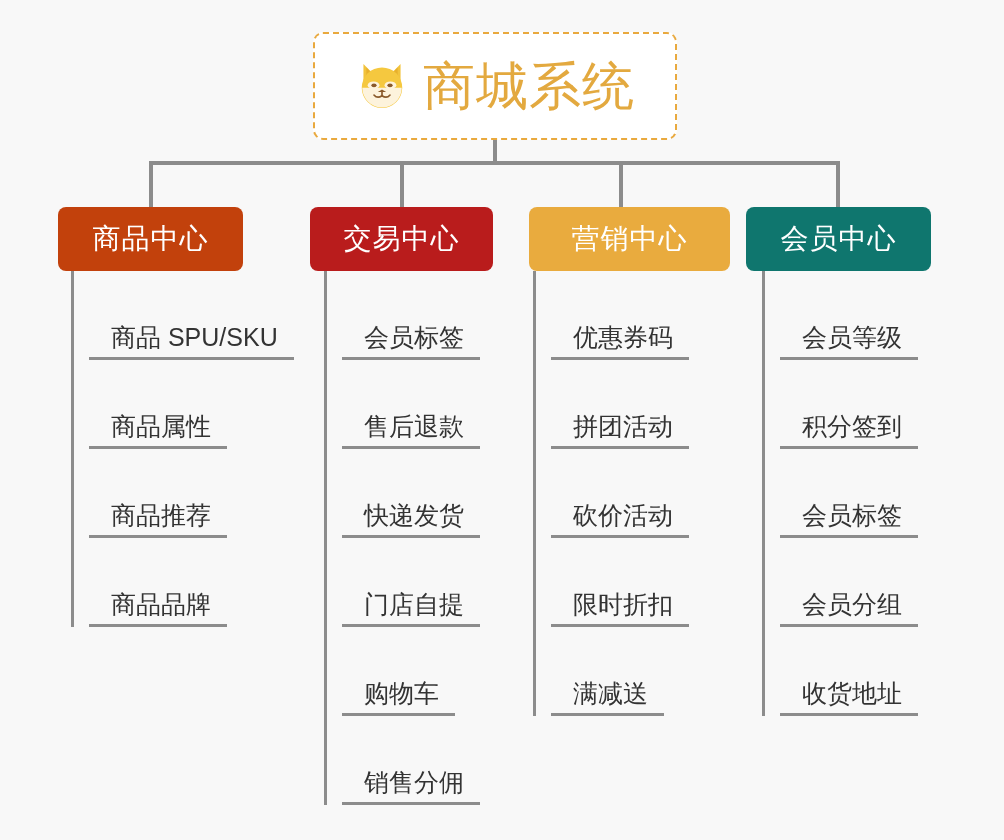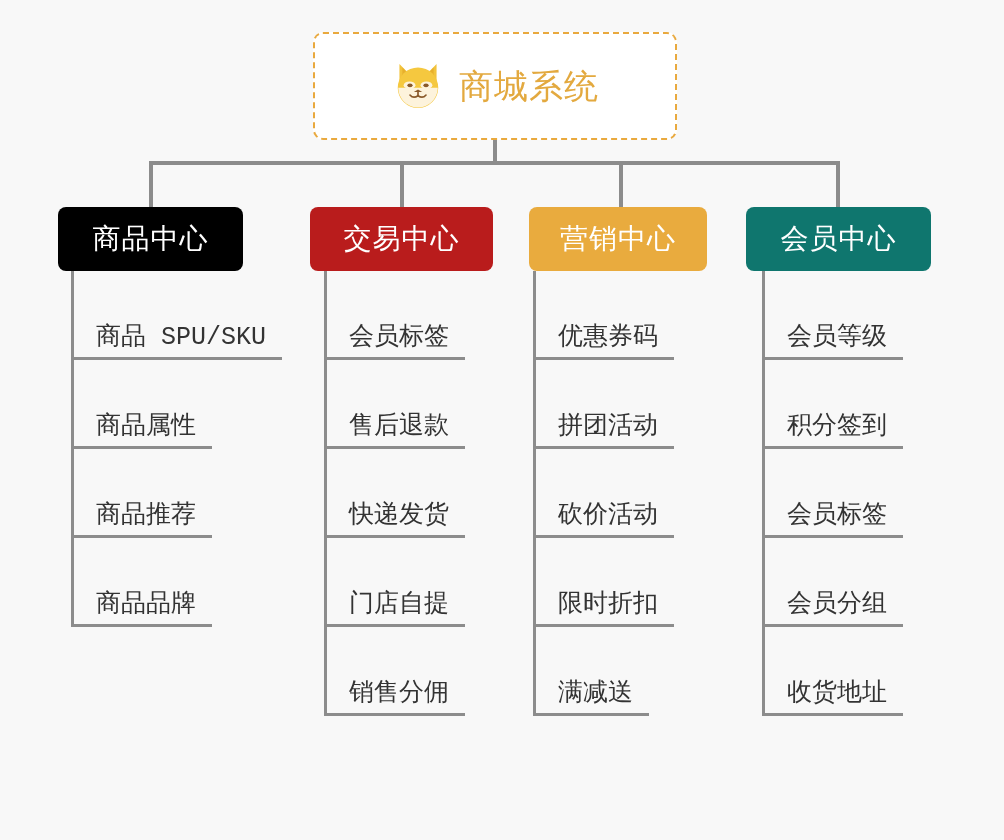--- a/index.html
+++ b/index.html
@@ -35,21 +35,21 @@
     justify-content: center;
     gap: 14px;
   }
   .root-icon {
     width: 54px;
     height: 54px;
     flex: 0 0 auto;
     display: block;
   }
   .root-title {
-    font-size: 34px;
+    font-size: 52px;
     color: #e3a93f;
     line-height: 1;
     letter-spacing: 1px;
     white-space: nowrap;
   }
 
   
   .conn {
     position: absolute;
     background: #8c8c8c;
@@ -76,22 +76,22 @@
     color: #ffffff;
     line-height: 1;
     white-space: nowrap;
     letter-spacing: 1px;
   }
 
   
   .leaf-list {
     position: relative;
     margin-top: 0;
+    padding-left: 15px;      
     border-left: 3px solid #8c8c8c;
-    font-family: Liberation Mono, monospace;
   }
   .leaf-item {
     position: relative;
     height: 89px;
     display: flex;
     align-items: flex-end;
     justify-content: flex-start;
     box-sizing: border-box;
   }
   .leaf-inner {
@@ -135,21 +135,21 @@
   <div class="conn conn-v" style="left:493px; top:140px; height:24px;"></div>
 
   <div class="conn conn-h" style="left:149px; top:161px; width:691px;"></div>
 
   <div class="conn conn-v" style="left:149px; top:161px; height:48px;"></div>
   <div class="conn conn-v" style="left:400px; top:161px; height:48px;"></div>
   <div class="conn conn-v" style="left:619px; top:161px; height:48px;"></div>
   <div class="conn conn-v" style="left:836px; top:161px; height:48px;"></div>
 
   <div class="column" style="left:58px; width:250px;">
-    <div class="cat-box" style="width:185px; background:#000000;">
+    <div class="cat-box" style="width:185px; background:#c2410c;">
       <span class="cat-label">商品中心</span>
     </div>
     <div class="leaf-list" style="margin-left:13px;">
       <div class="leaf-item">
           <div class="leaf-inner"><span class="leaf-label">商品 SPU/SKU</span></div>
         </div>
       <div class="leaf-item">
           <div class="leaf-inner"><span class="leaf-label">商品属性</span></div>
         </div>
       <div class="leaf-item">
@@ -172,27 +172,30 @@
       <div class="leaf-item">
           <div class="leaf-inner"><span class="leaf-label">售后退款</span></div>
         </div>
       <div class="leaf-item">
           <div class="leaf-inner"><span class="leaf-label">快递发货</span></div>
         </div>
       <div class="leaf-item">
           <div class="leaf-inner"><span class="leaf-label">门店自提</span></div>
         </div>
       <div class="leaf-item">
+          <div class="leaf-inner"><span class="leaf-label">购物车</span></div>
+        </div>
+      <div class="leaf-item">
           <div class="leaf-inner"><span class="leaf-label">销售分佣</span></div>
         </div>
     </div>
   </div>
 
   <div class="column" style="left:529px; width:230px;">
-    <div class="cat-box" style="width:178px; background:#e9ab3e;">
+    <div class="cat-box" style="width:201px; background:#e9ab3e;">
       <span class="cat-label">营销中心</span>
     </div>
     <div class="leaf-list" style="margin-left:4px;">
       <div class="leaf-item">
           <div class="leaf-inner"><span class="leaf-label">优惠券码</span></div>
         </div>
       <div class="leaf-item">
           <div class="leaf-inner"><span class="leaf-label">拼团活动</span></div>
         </div>
       <div class="leaf-item">

